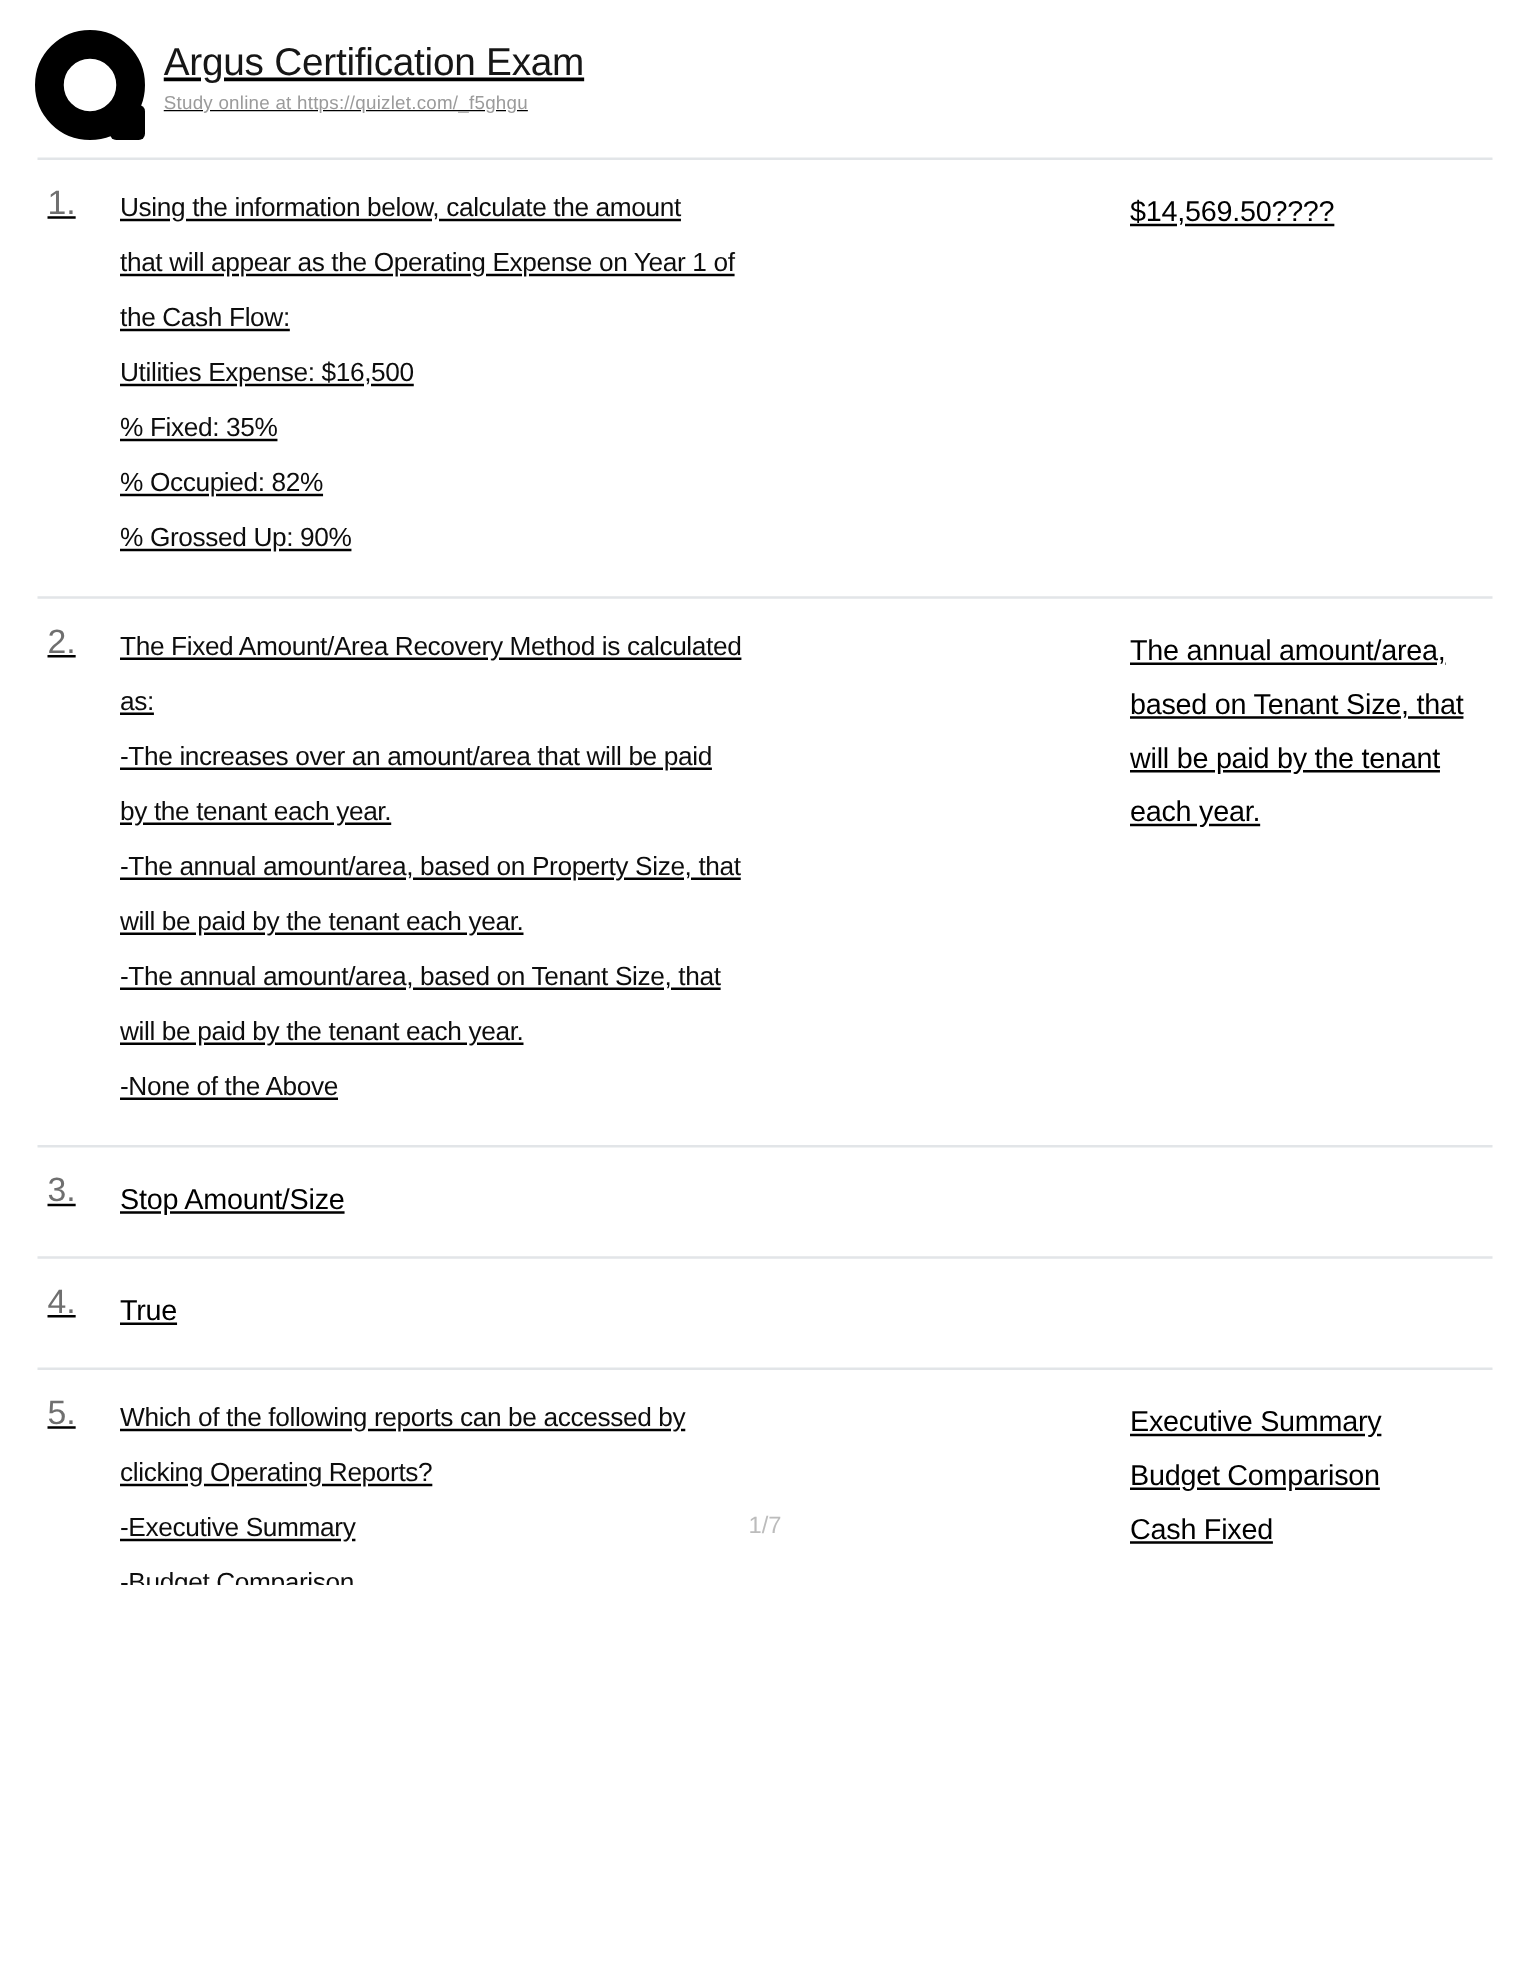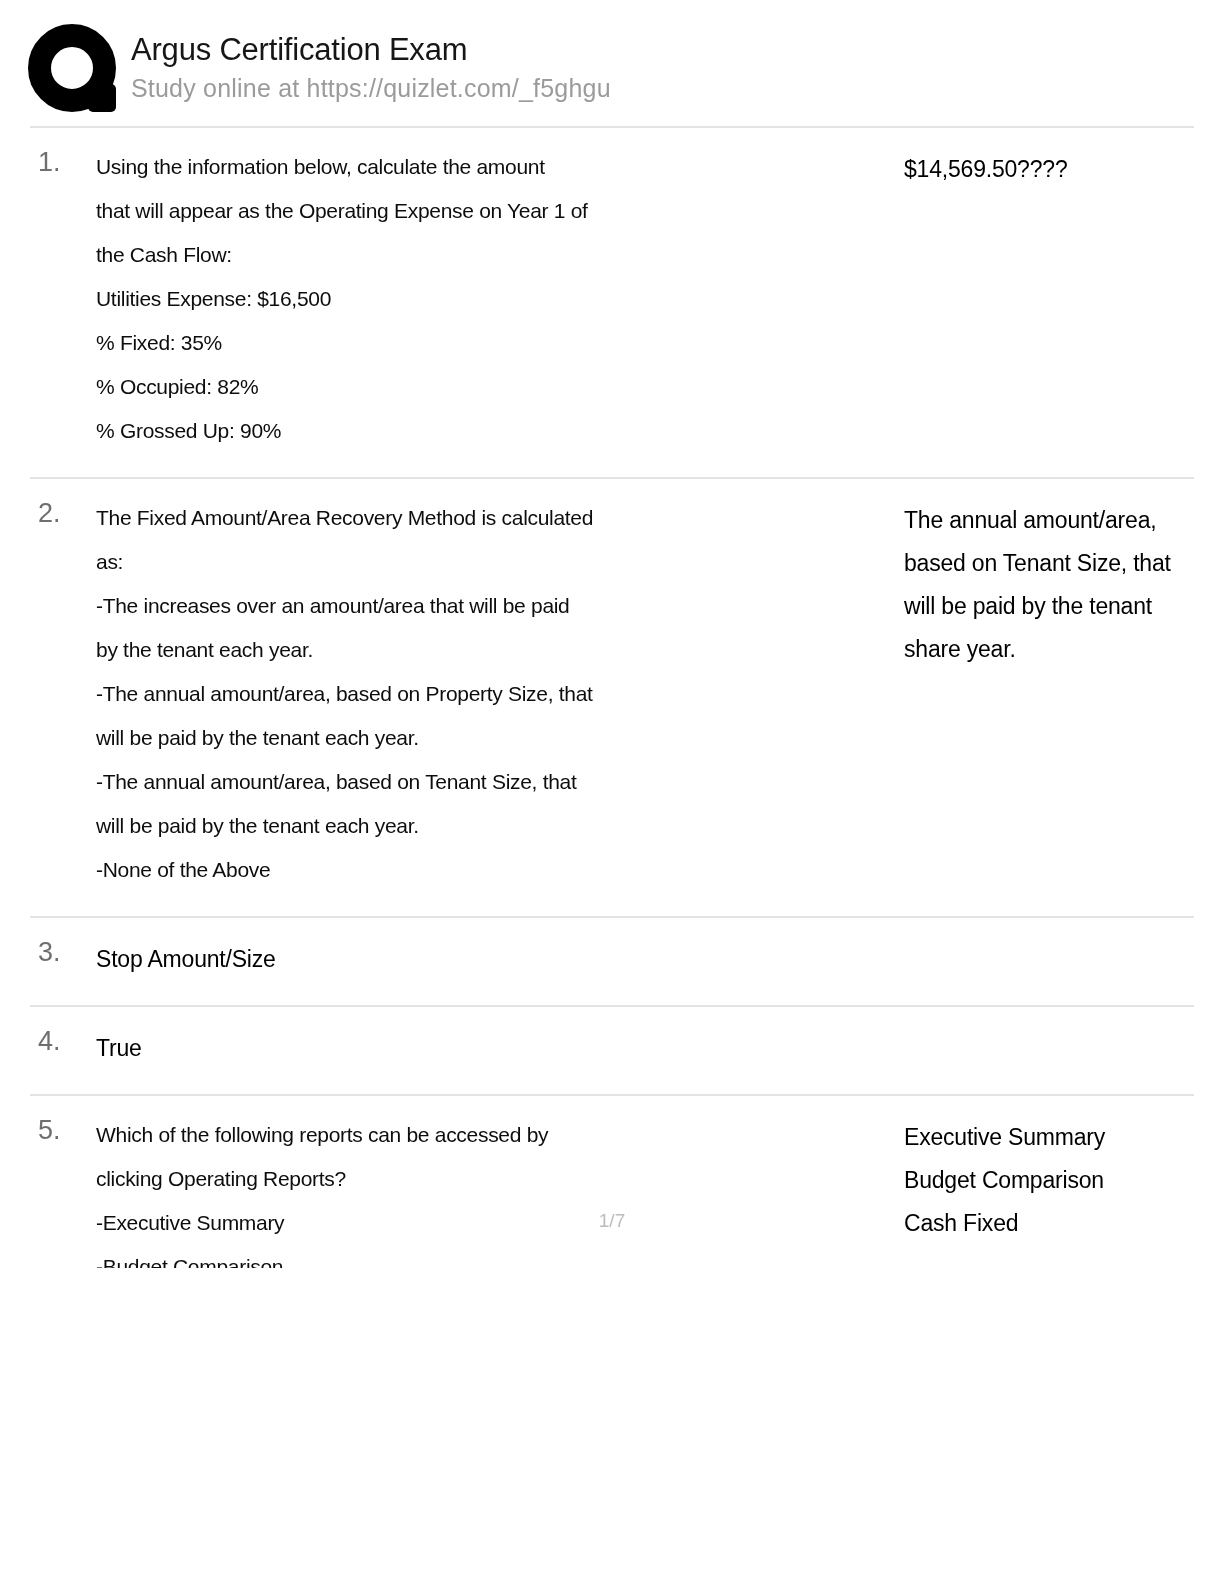--- a/index.html
+++ b/index.html
@@ -2,39 +2,39 @@
 <html><head>
 <meta charset="utf-8">
 <style>
   * { box-sizing: border-box; }
   html, body { margin: 0; padding: 0; background: #ffffff; }
   body {
     width: 1224px; height: 1584px;
     font-family: "Liberation Sans", sans-serif;
     -webkit-font-smoothing: antialiased;
   }
-  .page { position: relative; width: 1224px; height: 1268px; overflow: hidden; }
+  .page { position: relative; width: 1224px; height: 1268px; overflow: hidden; text-decoration: underline; }
 
   
   header { display: flex; align-items: flex-start; padding: 24px 30px 14px 28px; gap: 15px; }
   .logo { position: relative; width: 88px; height: 88px; flex: 0 0 88px; }
   .logo-ring {
     position: absolute; inset: 0;
     border: 23px solid #000; border-radius: 50%;
   }
   .logo-tail {
     position: absolute; right: 0; bottom: 0;
     width: 28px; height: 28px; background: #000; border-radius: 5px;
   }
   .header-text { padding-top: 8px; }
   h1 {
     margin: 0 0 6px 0; font-size: 31px; font-weight: 400;
     color: #161616; letter-spacing: -0.2px;
   }
-  .subtitle { font-size: 25px; color: #9b9b9b; letter-spacing: 0.2px; }
+  .subtitle { font-size: 15px; color: #9b9b9b; letter-spacing: 0.2px; }
 
   
   .divider { height: 2px; background: #e2e5e8; margin: 0 30px; }
 
   
   main { display: block; }
   .q-row {
     display: grid;
     grid-template-columns: 66px 808px 1fr;
     padding: 17px 0 24px 0;
@@ -98,21 +98,21 @@
 -The increases over an amount/area that will be paid
 by the tenant each year.
 -The annual amount/area, based on Property Size, that
 will be paid by the tenant each year.
 -The annual amount/area, based on Tenant Size, that
 will be paid by the tenant each year.
 -None of the Above</div>
     <div class="q-answer">The annual amount/area,
 based on Tenant Size, that
 will be paid by the tenant
-share year.</div>
+each year.</div>
   </div>
   <div class="divider"></div>
 
   <div class="q-row">
     <div class="q-num">3.</div>
     <div class="q-answer">Stop Amount/Size</div>
   </div>
   <div class="divider"></div>
 
   <div class="q-row">

